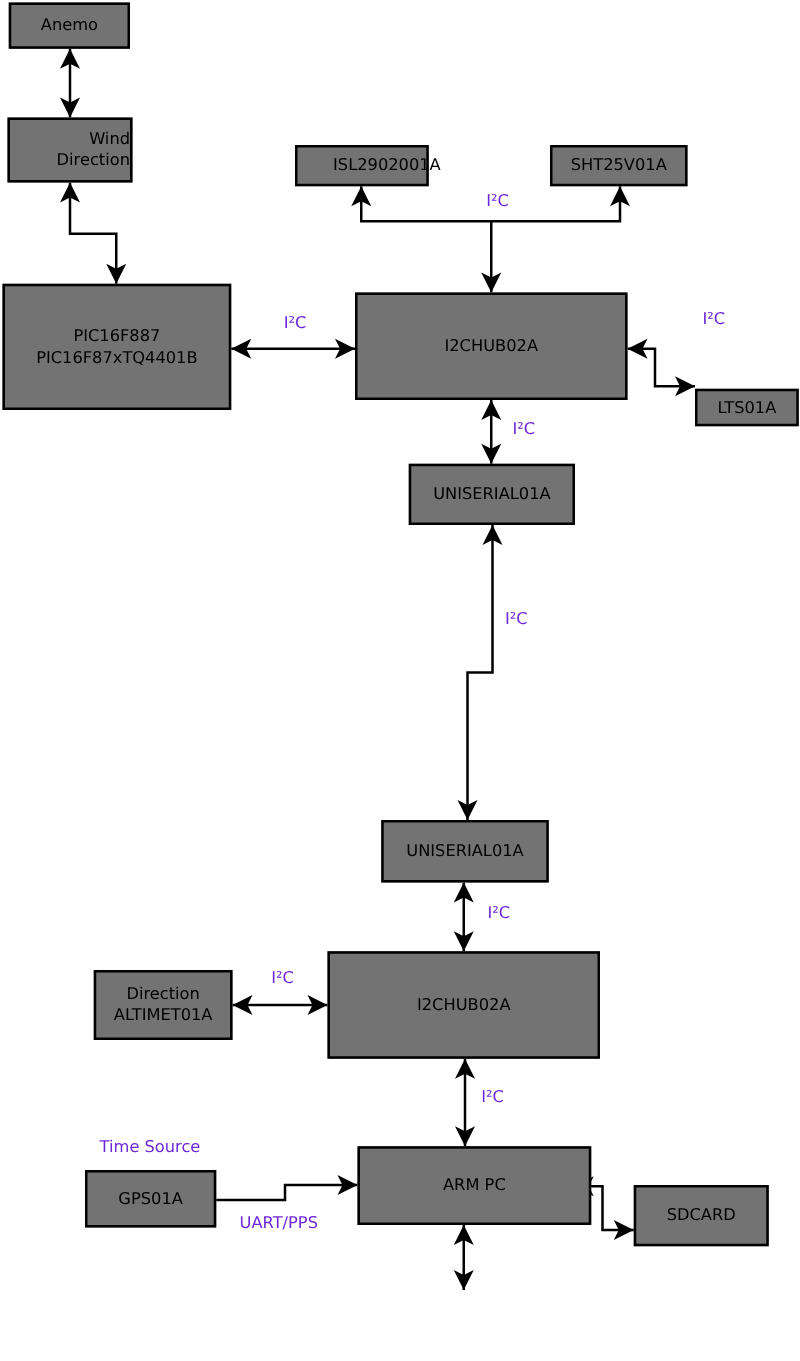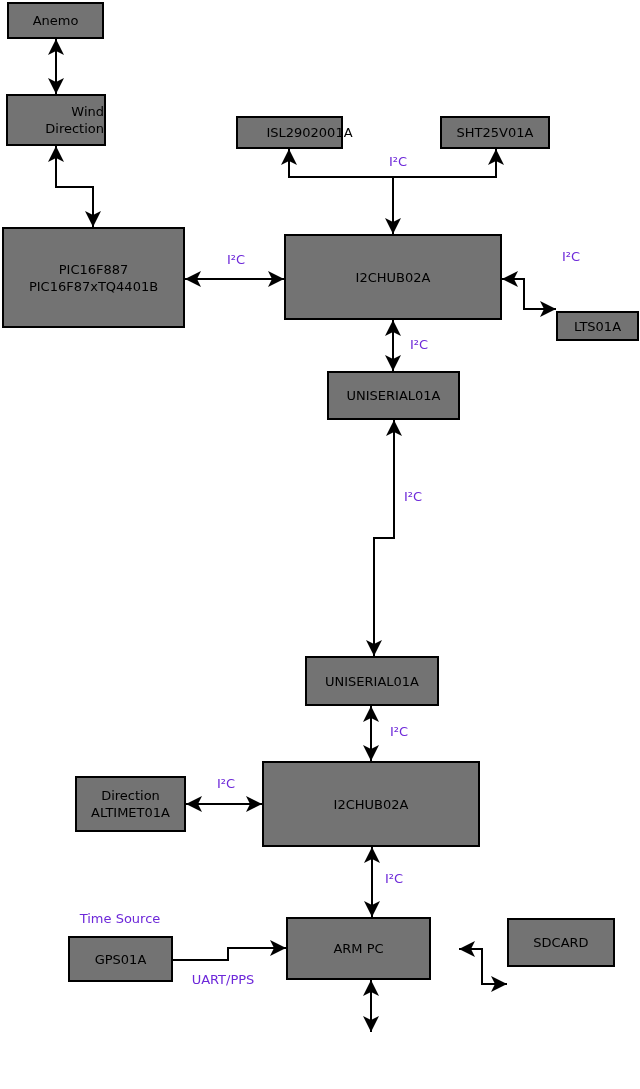--- a/index.html
+++ b/index.html
@@ -180,25 +180,25 @@
 
   <div class="box" style="left:75px; top:776px; width:111px; height:56px;">
     <span>Direction</span>
     <span>ALTIMET01A</span>
   </div>
 
   <div class="box" style="left:68px; top:936px; width:105px; height:46px;">
     <span>GPS01A</span>
   </div>
 
-  <div class="box" style="left:286px; top:917px; width:145px; height:63px;">
+  <div class="box" style="left:286px; top:917px; width:187px; height:63px;">
     <span>ARM PC</span>
   </div>
 
-  <div class="box" style="left:507px; top:918px; width:108px; height:49px;">
+  <div class="box" style="left:507px; top:948px; width:108px; height:49px;">
     <span>SDCARD</span>
   </div>
 
 
   <span class="lbl" style="left:398px; top:161px;">I²C</span>
   <span class="lbl" style="left:236px; top:259px;">I²C</span>
   <span class="lbl" style="left:571px; top:256px;">I²C</span>
   <span class="lbl" style="left:419px; top:344px;">I²C</span>
   <span class="lbl" style="left:413px; top:496px;">I²C</span>
   <span class="lbl" style="left:399px; top:731px;">I²C</span>

